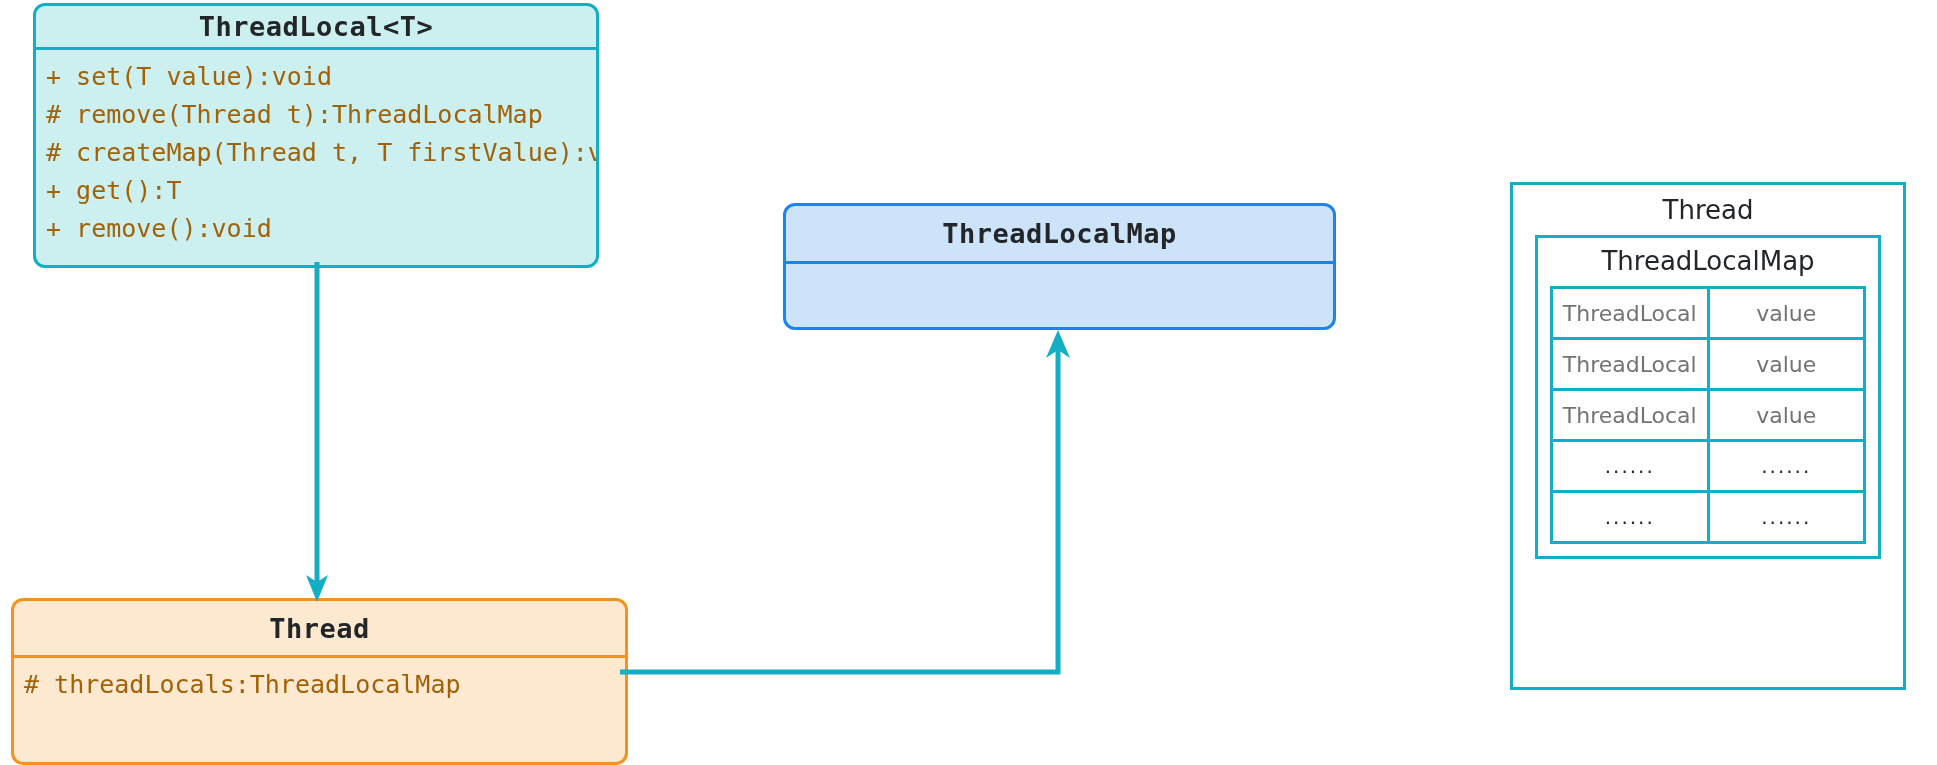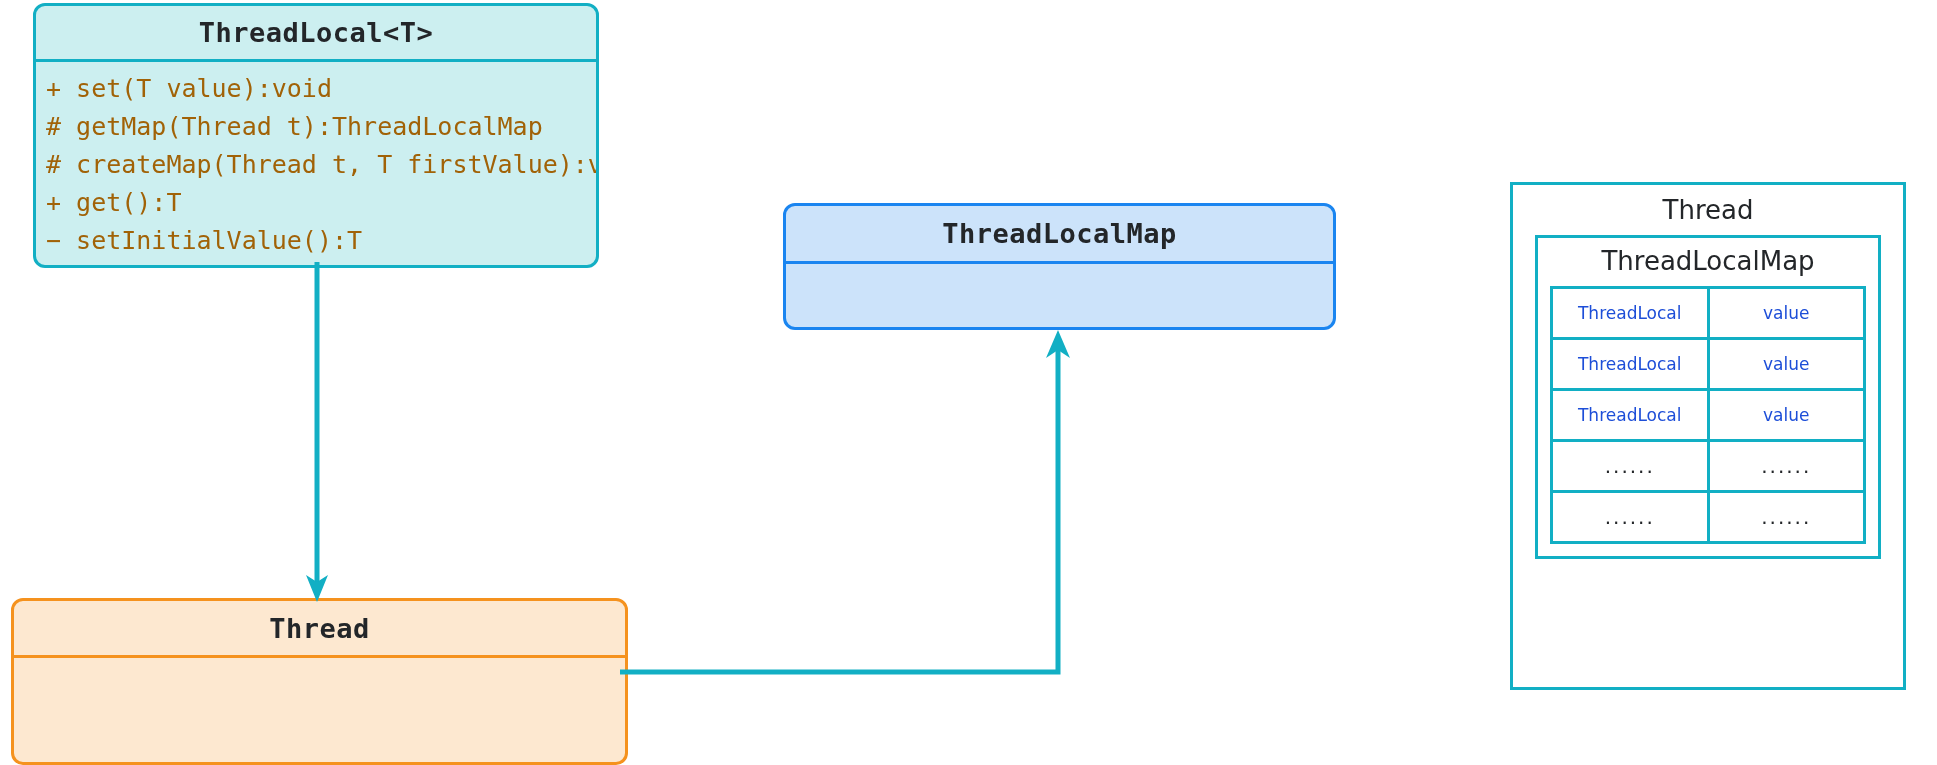--- a/index.html
+++ b/index.html
@@ -52,21 +52,21 @@
     display: block;
     white-space: pre;
   }
 
   
   #threadlocal-class {
     left: 33px;  top: 3px;  width: 566px; height: 265px;
     border: 3px solid #12AFC4;
     background: #CCEFF0;
   }
-  #threadlocal-class .uml-title { height: 56px; border-bottom: 3px solid #12AFC4; }
+  #threadlocal-class .uml-title { height: 44px; border-bottom: 3px solid #12AFC4; }
 
   
   #threadlocalmap-class {
     left: 783px; top: 203px; width: 553px; height: 127px;
     border: 3px solid #1A85F0;
     background: #CCE3FA;
   }
   #threadlocalmap-class .uml-title { height: 58px; border-bottom: 3px solid #1A85F0; }
   #threadlocalmap-class .uml-body { height: 63px; }
 
@@ -121,56 +121,56 @@
   #map-table {
     margin: 0 12px;
     border-collapse: collapse;
     width: calc(100% - 24px);
     table-layout: fixed;
   }
   #map-table td {
     border: 3px solid #12AFC4;
     height: 48px;
     text-align: center;
-    font-size: 17px;
-    color: #1d4ed8;
+    font-size: 22px;
+    color: #737373;
     font-family: "DejaVu Sans", sans-serif;
     padding: 0;
   }
   #map-table td.dots {
     letter-spacing: 2px;
     font-size: 20px;
     color: #232629;
   }
 </style>
 </head>
 <body>
 
 <div id="canvas">
 
   <div class="uml-box" id="threadlocal-class">
     <div class="uml-title">ThreadLocal&lt;T&gt;</div>
     <div class="uml-body">
       <span class="uml-member">+ set(T value):void</span>
-      <span class="uml-member"># getMap(Thread t):ThreadLocalMap</span>
+      <span class="uml-member"># remove(Thread t):ThreadLocalMap</span>
       <span class="uml-member"># createMap(Thread t, T firstValue):void</span>
       <span class="uml-member">+ get():T</span>
-      <span class="uml-member">− setInitialValue():T</span>
       <span class="uml-member">+ remove():void</span>
     </div>
   </div>
 
   <div class="uml-box" id="threadlocalmap-class">
     <div class="uml-title">ThreadLocalMap</div>
     <div class="uml-body"></div>
   </div>
 
   <div class="uml-box" id="thread-class">
     <div class="uml-title">Thread</div>
     <div class="uml-body">
+      <span class="uml-member"># threadLocals:ThreadLocalMap</span>
     </div>
   </div>
 
   <svg class="connector" id="inherit-connector" viewBox="0 0 90 345">
     <line x1="37" y1="0" x2="37" y2="322" stroke="#12AFC4" stroke-width="5"></line>
     <path d="M 37 340 L 26 313 L 37 320 L 48 313 Z" fill="#12AFC4"></path>
   </svg>
 
   <svg class="connector" id="owns-connector" viewBox="0 0 500 370">
     <polyline points="20,352 458,352 458,28" fill="none" stroke="#12AFC4" stroke-width="5" stroke-linejoin="miter"></polyline>

